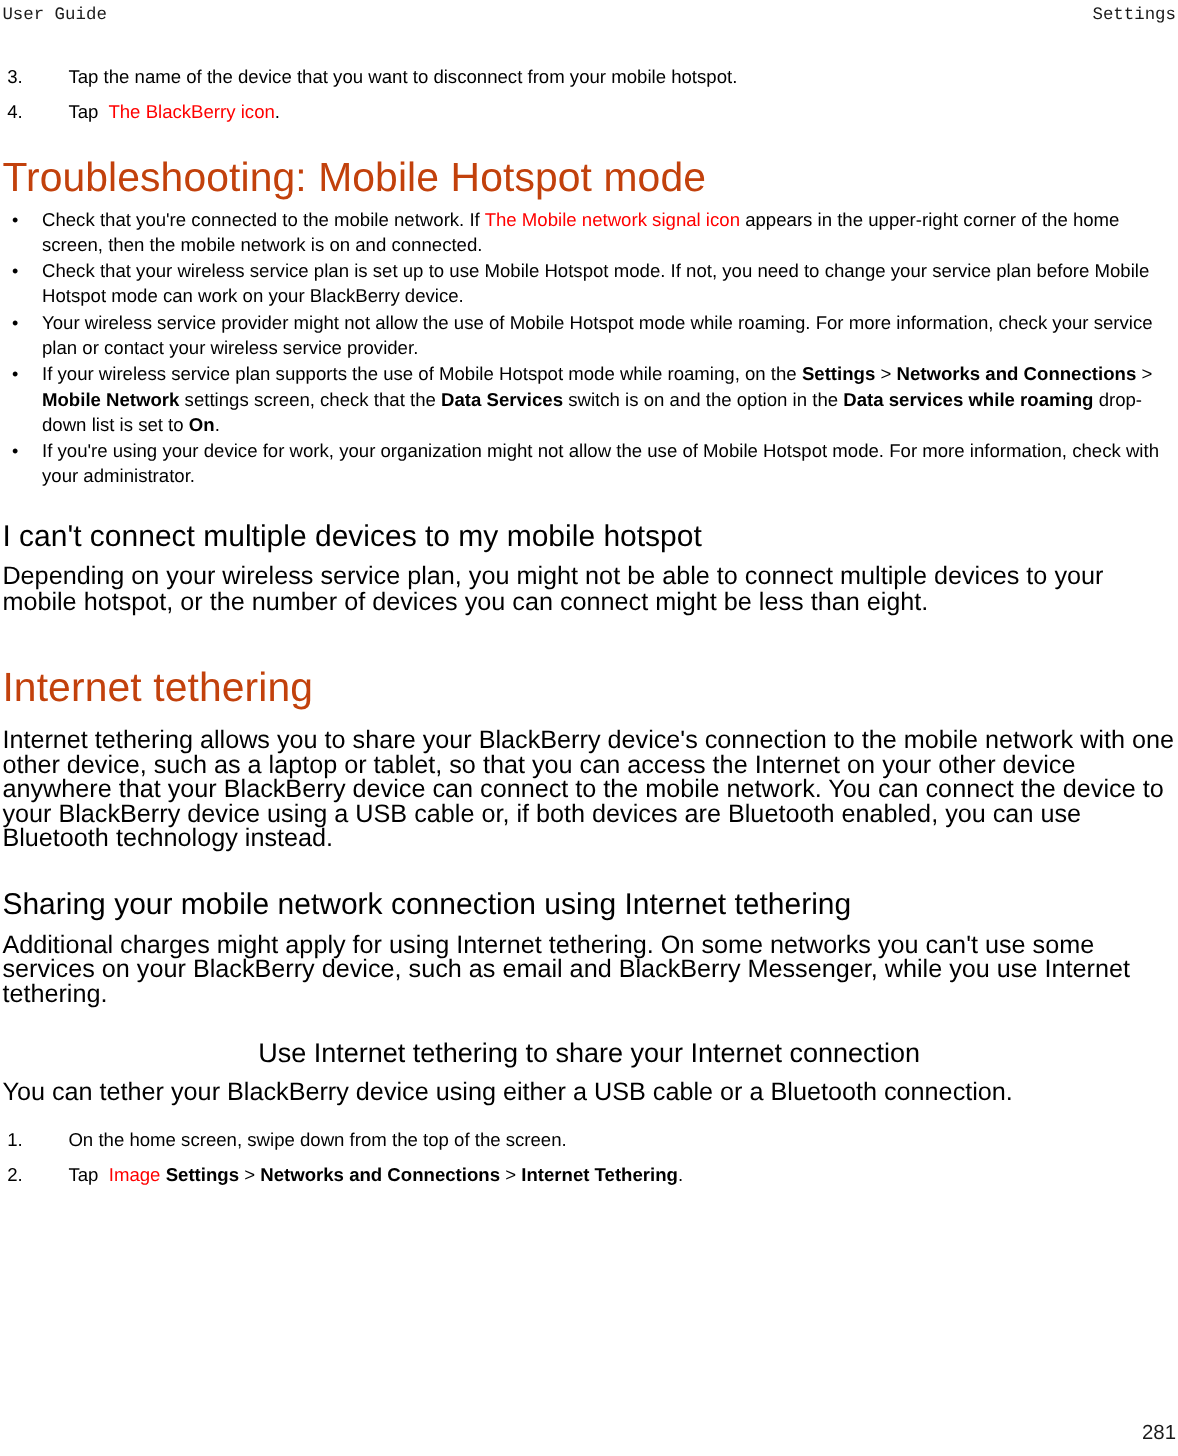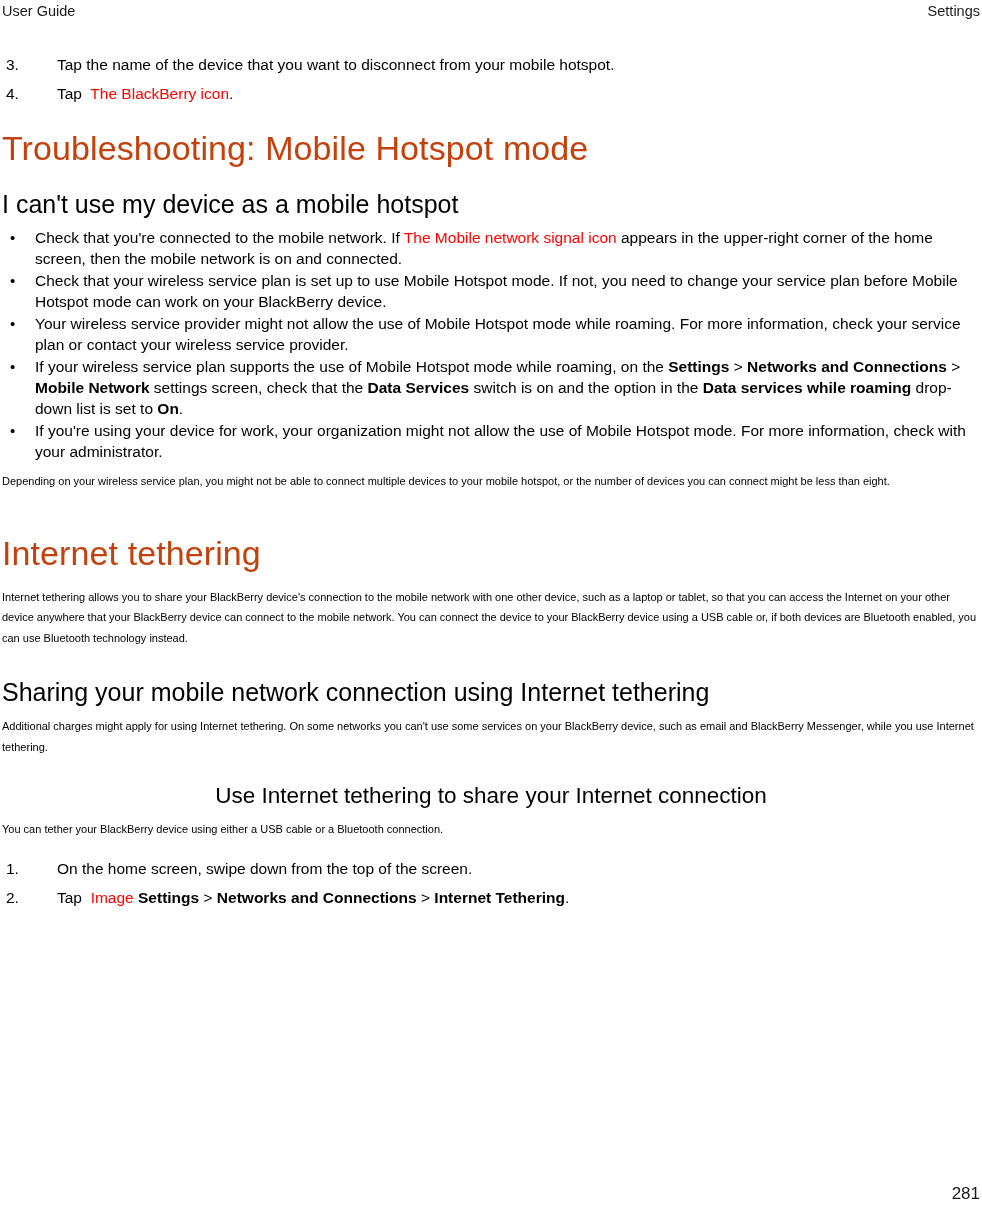--- a/index.html
+++ b/index.html
@@ -27,24 +27,25 @@
   
   .running-header {
     position: absolute;
     top: 0px;
     left: 0px;
     right: 0px;
     height: 22px;
     padding: 0 2px;
     display: flex;
     justify-content: space-between;
-    align-items: center;
+    align-items: flex-end;
     font-size: 14.5px;
     line-height: 17px;
     color: #1a1a1a;
+    font-family: Liberation Mono, monospace;
   }
 
   
   .content {
     position: absolute;
     top: 55px;
     left: 2px;
     width: 978px;
   }
 
@@ -89,21 +90,21 @@
   h3.sub {
     font-size: 22.5px;
     line-height: 28px;
     font-weight: normal;
     margin: 22px 0 0 0;
     color: #000;
   }
 
   
   p.body {
-    font-size: 11px;
+    font-size: 21px;
     line-height: 20.5px;
     margin: 9px 0 0 0;
     color: #000;
   }
 
   
   ul.bullets {
     list-style: none;
     margin: 8px 0 0 0;
     padding: 0;
@@ -153,30 +154,30 @@
       <li>
         <span class="num">3.</span><span>Tap the name of the device that you want to disconnect from your mobile hotspot.</span>
       </li>
       <li>
         <span class="num">4.</span><span>Tap</span><span>&nbsp; </span><span class="red">The BlackBerry icon</span><span>.</span>
       </li>
     </ol>
 
     <h1 class="chapter">Troubleshooting: Mobile Hotspot mode</h1>
 
-    <h2 class="section">I can't use my device as a mobile hotspot</h2>
 
     <ul class="bullets" id="bullets-cannot-use">
         <li><span class="dot">•</span><span>Check that you're connected to the mobile network. If </span><span class="red">The Mobile network signal icon</span><span>  appears in the upper-right corner of the home screen, then the mobile network is on and connected.</span></li>
         <li><span class="dot">•</span><span>Check that your wireless service plan is set up to use Mobile Hotspot mode. If not, you need to change your service plan before Mobile Hotspot mode can work on your BlackBerry device.</span></li>
         <li><span class="dot">•</span><span>Your wireless service provider might not allow the use of Mobile Hotspot mode while roaming. For more information, check your service plan or contact your wireless service provider.</span></li>
         <li><span class="dot">•</span><span>If your wireless service plan supports the use of Mobile Hotspot mode while roaming, on the </span><span class="bold">Settings</span><span> &gt; </span><span class="bold">Networks and Connections</span><span> &gt; </span><span class="bold">Mobile Network</span><span> settings screen, check that the </span><span class="bold">Data Services</span><span> switch is on and the option in the </span><span class="bold">Data services while roaming</span><span> drop-down list is set to </span><span class="bold">On</span><span>.</span></li>
         <li><span class="dot">•</span><span>If you're using your device for work, your organization might not allow the use of Mobile Hotspot mode. For more information, check with your administrator.</span></li>
       </ul>
 
+    <h2 class="section">I can't connect multiple devices to my mobile hotspot</h2>
     <p class="body">Depending on your wireless service plan, you might not be able to connect multiple devices to your mobile hotspot, or the number of devices you can connect might be less than eight.</p>
 
     <h1 class="chapter" style="margin-top:44px;">Internet tethering</h1>
     <p class="body" style="margin-top:17px;">Internet tethering allows you to share your BlackBerry device's connection to the mobile network with one other device, such as a laptop or tablet, so that you can access the Internet on your other device anywhere that your BlackBerry device can connect to the mobile network. You can connect the device to your BlackBerry device using a USB cable or, if both devices are Bluetooth enabled, you can use Bluetooth technology instead.</p>
 
     <h2 class="section" style="margin-top:29px;">Sharing your mobile network connection using Internet tethering</h2>
     <p class="body">Additional charges might apply for using Internet tethering. On some networks you can't use some services on your BlackBerry device, such as email and BlackBerry Messenger, while you use Internet tethering.</p>
 
     <h3 class="sub" style="margin-top:25px;text-align:center;">Use Internet tethering to share your Internet connection</h3>
     <p class="body">You can tether your BlackBerry device using either a USB cable or a Bluetooth connection.</p>

